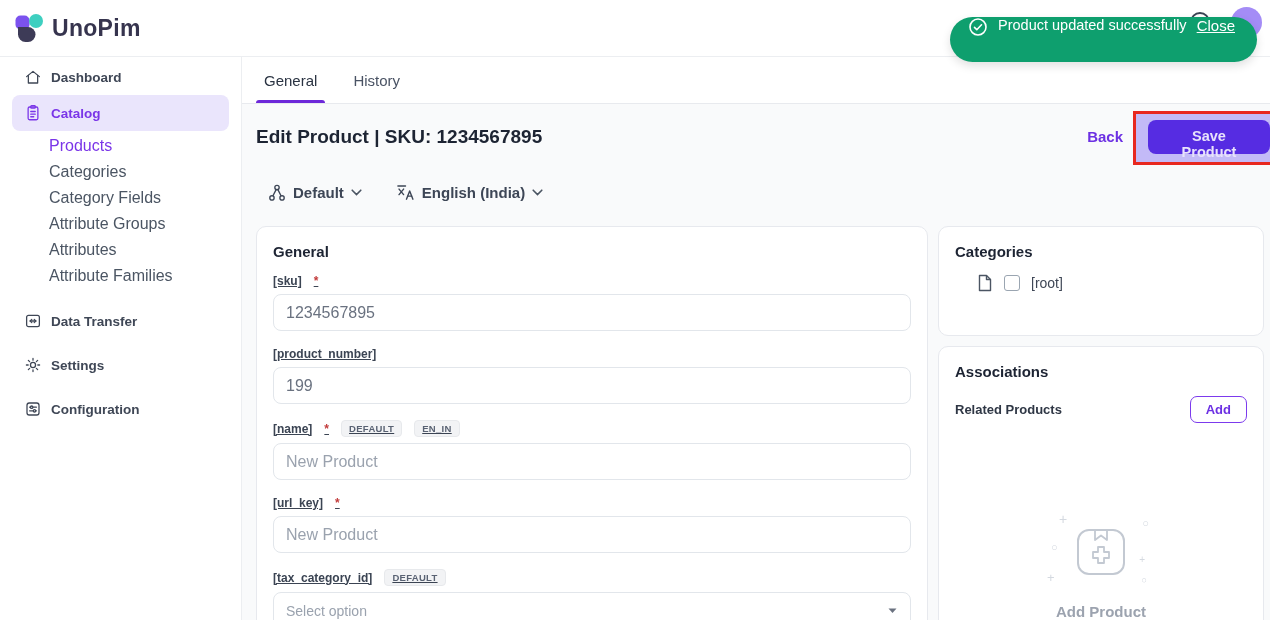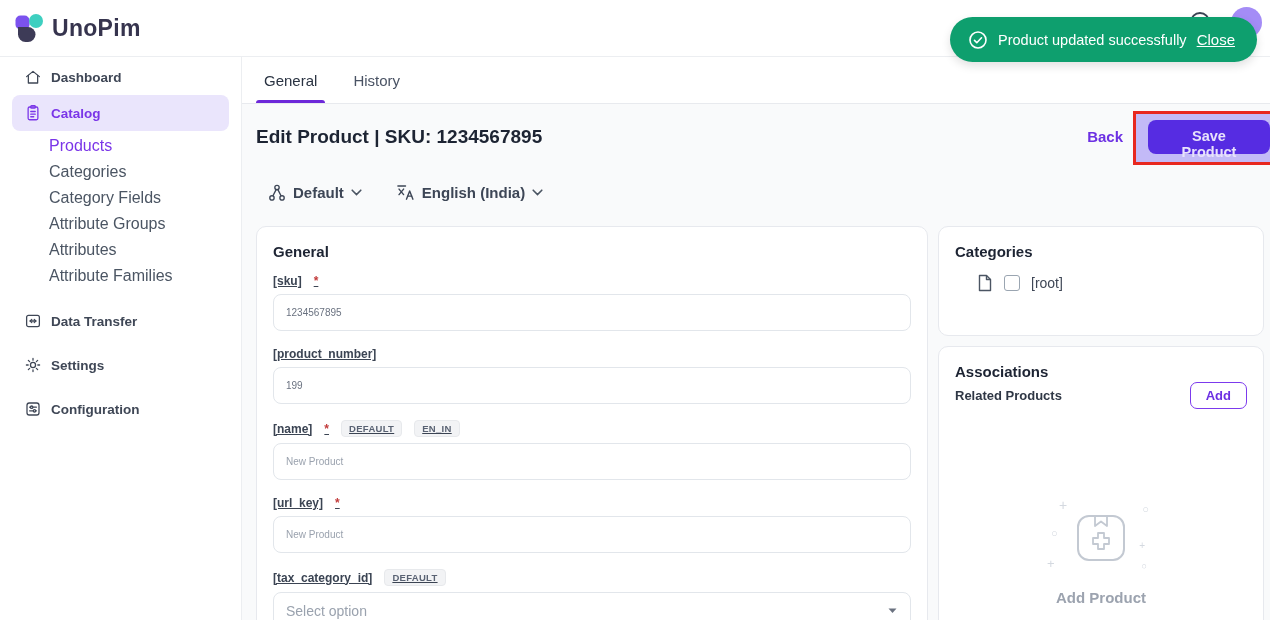--- a/index.html
+++ b/index.html
@@ -11,21 +11,21 @@
     background:#fff; border-bottom:1px solid #eceef1; z-index:2; }
   .logo { position:absolute; left:14px; top:13px; display:flex; align-items:center; gap:8px; }
   .logo-text { font-size:23px; font-weight:700; color:#36344e; letter-spacing:.3px; }
   .avatar { position:absolute; top:7px; right:8px; width:31px; height:31px;
     border-radius:50%; background:#a48cf6; z-index:1; }
   .mini-arc { position:absolute; top:12px; right:60px; width:20px; height:20px;
     border:2px solid #3b4454; border-radius:50%; z-index:1; }
 
   
   .toast { position:absolute; top:17px; right:13px; width:307px; height:45px;
-    background:#0E9F6E; border-radius:25px; display:flex; align-items:center;
+    background:#0E9F6E; border-radius:25px; display:flex; align-items:flex-start;
     padding:0 22px 0 18px; z-index:5; color:#fff;
     box-shadow:0 4px 10px rgba(0,0,0,.12); }
   .toast-msg { font-size:14.5px; margin-left:10px; }
   .toast-close { margin-left:auto; font-size:15px; text-decoration:underline;
     color:#fff; cursor:pointer; }
 
   
   .sidebar { position:absolute; left:0; top:57px; width:242px; bottom:0;
     background:#fff; border-right:1px solid #eceef1; z-index:1; padding-top:2px; }
   .nav-item { height:36px; margin:0 12px; border-radius:8px; display:flex;
@@ -75,35 +75,35 @@
   .card-assoc { left:696px; top:289px; width:326px; height:331px; }
 
   .fld { margin-top:16px; }
   .fld-label { display:flex; align-items:center; gap:12px; font-size:12px;
     font-weight:700; color:#3b4453;text-decoration:underline; }
   .req { color:#c23b3b; }
   .badge { background:#f2f3f5; border:1px solid #e7e9ec; border-radius:4px;
     color:#596273; font-size:9.5px; font-weight:700; padding:2px 7px;
     letter-spacing:.3px; }
   .fld input { display:block; width:100%; margin-top:6px; height:37px;
-    border:1px solid #e2e6eb; border-radius:8px; padding:0 12px; font-size:10px;
+    border:1px solid #e2e6eb; border-radius:8px; padding:0 12px; font-size:16px;
     color:#6a7280; background:#fff; font-family:"Liberation Sans", sans-serif; outline:none; }
   .fld input.muted { color:#9aa2ae; }
   .select-box { position:relative; margin-top:6px; height:37px;
     border:1px solid #e2e6eb; border-radius:8px; background:#fff; display:flex;
     align-items:center; padding:0 12px; font-size:14px; color:#9aa2ae; cursor:pointer; }
   .select-caret { position:absolute; right:13px; top:15px; }
 
   .cat-row { margin-top:14px; display:flex; align-items:center; gap:11px;
     padding-left:22px; }
   .checkbox { width:16px; height:16px; border:1.5px solid #9aa5b1;
     border-radius:3px; background:#fff; cursor:pointer; }
   .cat-label { font-size:14px; color:#3f4756; }
 
-  .assoc-row { margin-top:2px; display:flex; align-items:center;
+  .assoc-row { margin-top:16px; display:flex; align-items:center;
     justify-content:space-between; }
   .assoc-group { font-size:13px; font-weight:700; color:#2f3745; }
   .add-btn { border:1px solid #7c3aed; background:#fff; color:#6c30e3;
     font-size:13px; font-weight:700; border-radius:7px; padding:5px 15px;
     cursor:pointer; font-family:"Liberation Sans", sans-serif; }
   .assoc-empty { margin-top:100px; text-align:center; }
   .assoc-iconwrap { position:relative; width:56px; height:56px; margin:0 auto; }
   .spark { position:absolute; color:#d4d9e0; font-size:11px; }
   .empty-title { margin-top:24px; font-size:15px; font-weight:700; color:#9ca3af; }
 

